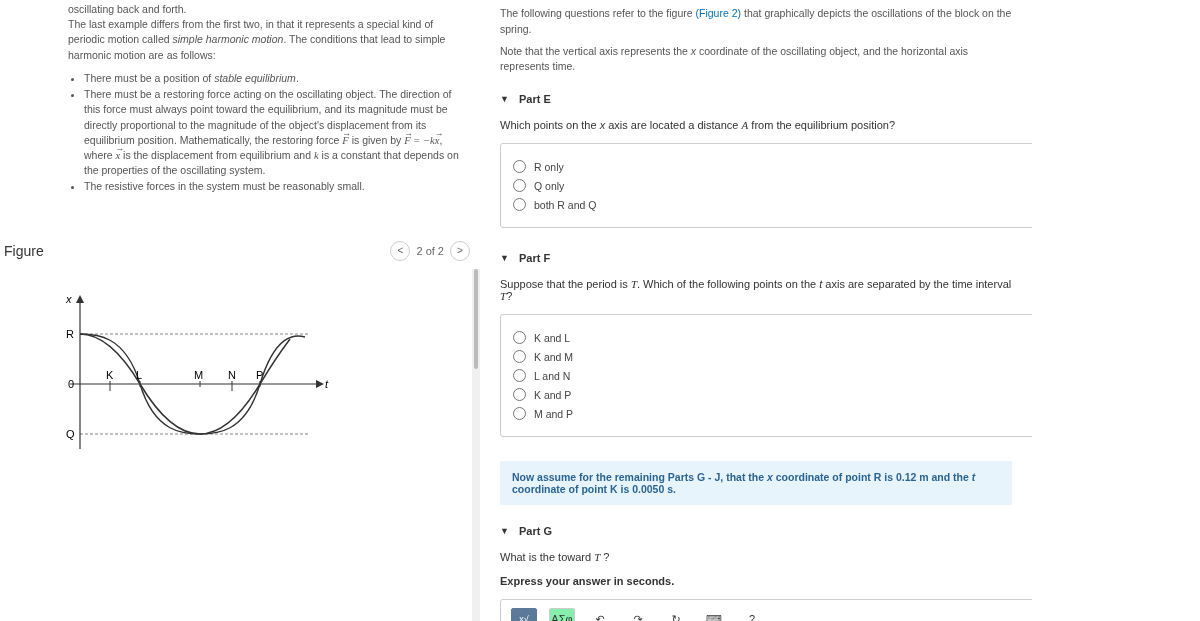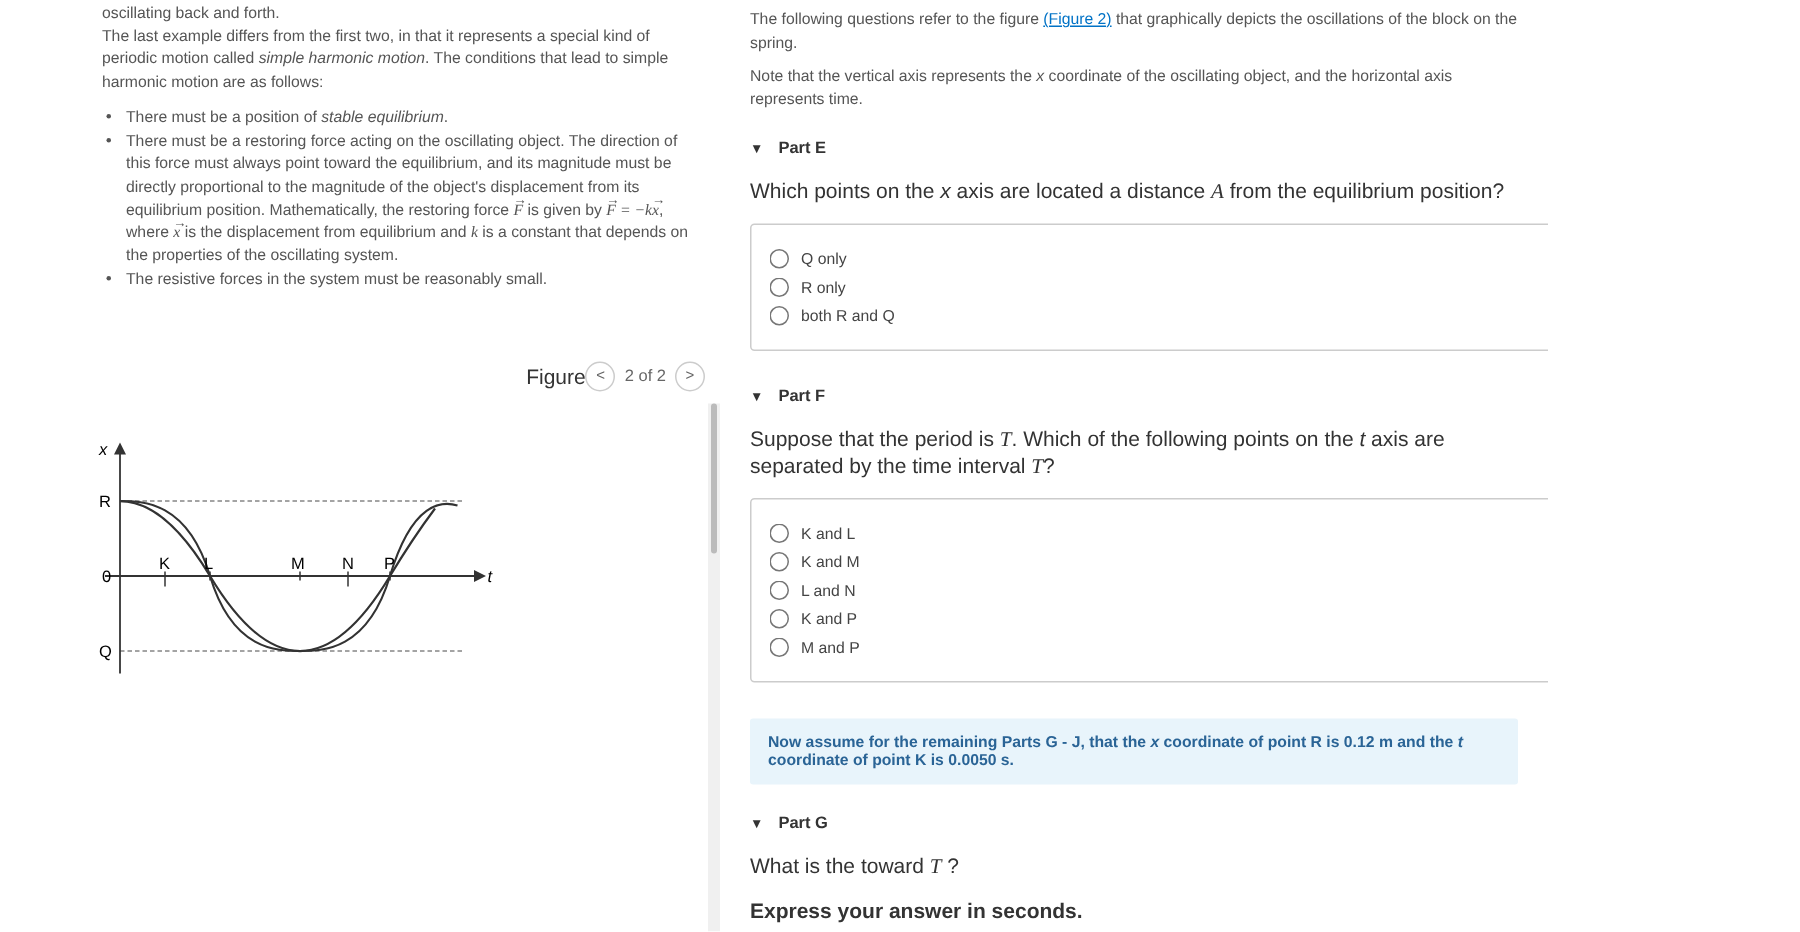--- a/index.html
+++ b/index.html
@@ -3,32 +3,32 @@
 <meta charset="utf-8">
 <style>
 * { box-sizing: border-box; margin: 0; padding: 0; }
 body { font-family: Arial, sans-serif; font-size: 11px; color: #333; background: #fff; }
 .container { display: flex; width: 1032px; height: 621px; }
 .left-col { width: 490px; padding-right: 10px; display: flex; flex-direction: column; }
 .right-col { flex: 1; padding: 6px 20px 6px 10px; overflow-y: auto; }
 .intro-text { color: #555; font-size: 10.5px; line-height: 1.45; padding: 2px 8px 10px 68px; }
 .intro-bullets { margin: 8px 4px 8px 16px; }
 .intro-bullets li { margin-bottom: 1px; }
-.fig-head { display: flex; justify-content: flex-end; align-items: center; padding: 8px 10px 8px 4px; margin-top: 20px; }
+.fig-head { display: flex; justify-content: space-between; align-items: center; padding: 8px 10px 8px 4px; margin-top: 20px; }
 .fig-title { font-size: 14px; color: #333; }
 .pager { display: flex; align-items: center; gap: 6px; color: #666; }
 .pager-btn { width: 20px; height: 20px; border: 1px solid #ccc; border-radius: 50%; display: flex; align-items: center; justify-content: center; font-size: 10px; color: #666; background: #fff; }
 .fig-body { flex: 1; position: relative; border-right: 8px solid #f0f0f0; padding: 20px 40px; }
 .fig-body::after { content: ""; position: absolute; right: -6px; top: 0; width: 4px; height: 100px; background: #bbb; border-radius: 2px; }
 .top-note { color: #555; font-size: 10.5px; line-height: 1.5; margin-bottom: 18px; }
-.figlink { color: #0072c6; text-decoration: underline; }
+.figlink { color: #0072c6; }
 .part { margin-bottom: 24px; }
 .part-head { display: flex; align-items: center; font-weight: bold; margin-bottom: 14px; font-size: 11px; }
 .part-head .tri { margin-right: 10px; font-size: 9px; color: #333; }
-.question { color: #333; margin-bottom: 12px; font-size: 14px; }
+.question { color: #333; margin-bottom: 12px; font-size: 11px; }
 .options { border: 1px solid #ccc; border-radius: 3px; padding: 10px 12px; width: 560px; }
 .opt { display: flex; align-items: center; margin: 6px 0; font-size: 10.5px; color: #444; }
 .opt input { margin-right: 8px; }
 .info-banner { background: #e8f4fb; color: #2a6496; padding: 10px 12px; font-size: 10.5px; border-radius: 2px; margin: 14px 0 20px 0; font-weight: bold; }
 .ital { font-style: italic; }
 .math { font-family: 'Times New Roman', serif; font-style: italic; }
 .vecF { position: relative; display: inline-block; }
 .vecF::after { content: "\2192"; position: absolute; left: 0; top: -0.7em; font-size: 0.85em; font-style: normal; }
 .toolbar { border: 1px solid #ccc; border-radius: 3px; width: 560px; padding: 8px 10px; display: flex; align-items: center; gap: 12px; }
 .tbtn { width: 26px; height: 22px; border: 1px solid #ccc; border-radius: 2px; display: flex; align-items: center; justify-content: center; font-size: 11px; background: #86efac; }
@@ -107,25 +107,25 @@
       <div class="part-head">
           <span class="tri">▼</span>
           <span>Part E</span>
         </div>
       <div class="question">
         <span>Which points on the </span><span class="ital">x</span><span> axis are located a distance </span><span class="math">A</span><span> from the equilibrium position?</span>
       </div>
       <div class="options">
         <label class="opt">
             <input type="radio" name="pe" style="">
-            <span>Q only</span>
+            <span>R only</span>
           </label>
         <label class="opt">
             <input type="radio" name="pe" style="">
-            <span>R only</span>
+            <span>Q only</span>
           </label>
         <label class="opt">
             <input type="radio" name="pe" style="">
             <span>both R and Q</span>
           </label>
       </div>
     </div>
 
     <div class="part">
       <div class="part-head">

